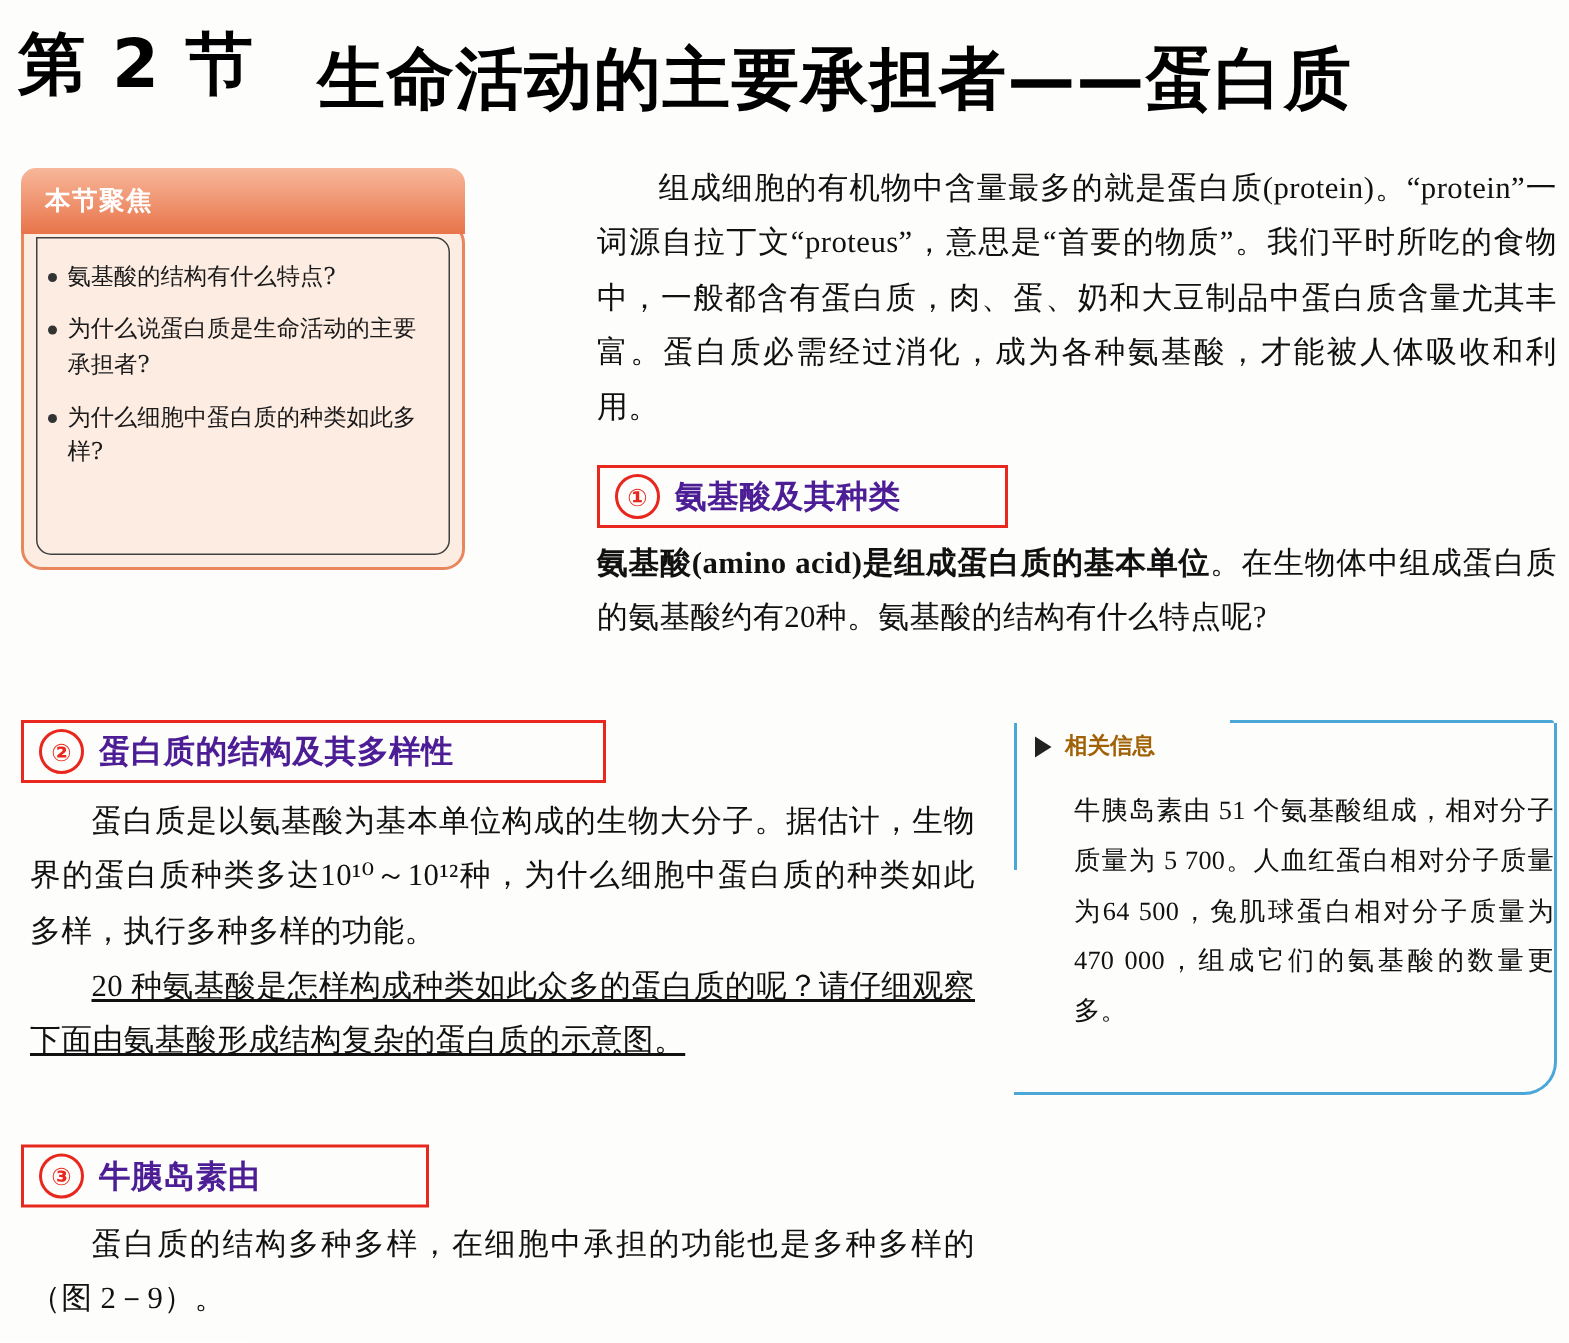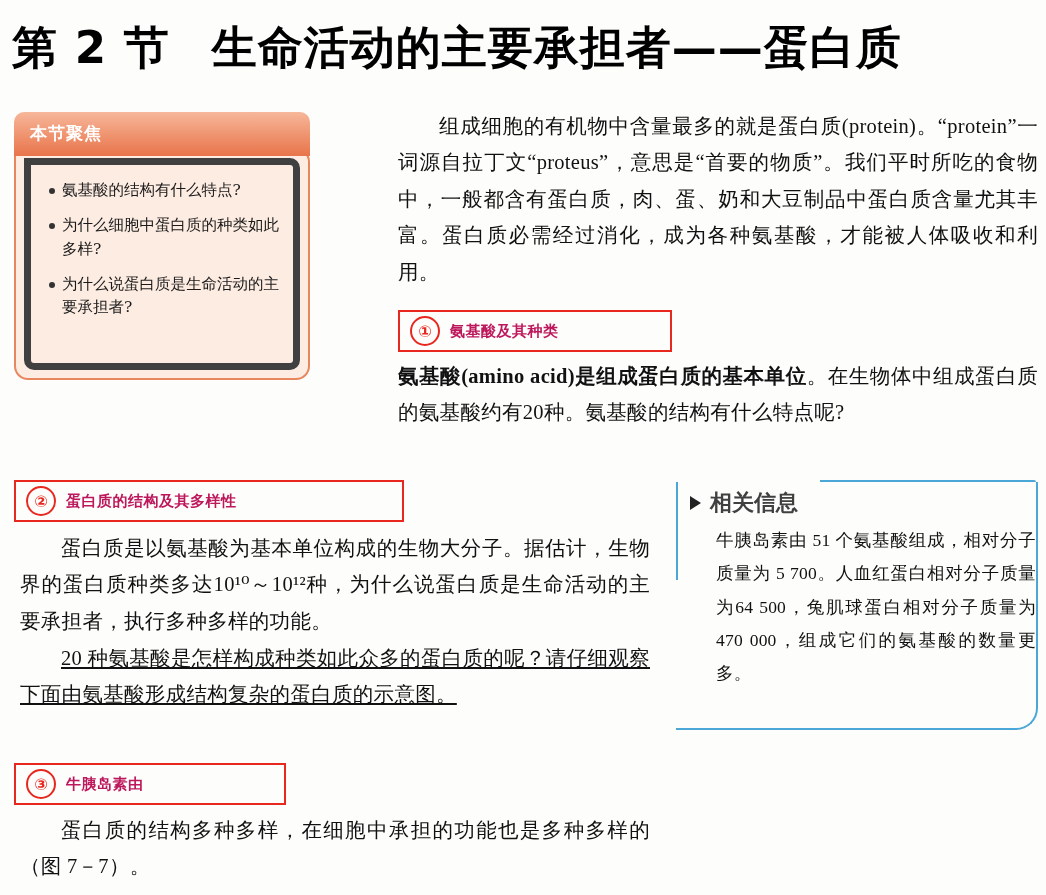--- a/index.html
+++ b/index.html
@@ -22,21 +22,21 @@
   }
 
   
   .title-row {
     position: absolute;
     left: 12px;
     top: 8px;
     width: 1020px;
     height: 70px;
     display: flex;
-    align-items: flex-end;
+    align-items: center;
     white-space: nowrap;
   }
   .title-main {
     font-family: "DejaVu Sans", sans-serif;
     font-weight: 700;
     font-size: 45px;
     letter-spacing: 1px;
     color: #000;
   }
   .title-sub {
@@ -87,23 +87,23 @@
     border: 2px solid #e8875e;
     border-radius: 0 14px 14px 14px;
     box-sizing: border-box;
   }
   .focus-inner {
     position: absolute;
     left: 8px;
     top: 8px;
     right: 8px;
     bottom: 8px;
-    border: 7px solid #404040;
+    border: 1px solid #404040;
     border-radius: 0 10px 10px 10px;
-    padding: 14px 10px 0 18px;
+    padding: 14px 10px 0 7px;
     box-sizing: border-box;
   }
   .focus-item {
     display: flex;
     align-items: flex-start;
     margin-bottom: 12px;
     font-family: "DejaVu Serif", serif;
     font-size: 15.5px;
     line-height: 1.5;
     color: #1a1a1a;
@@ -150,22 +150,22 @@
     font-weight: 700;
     display: flex;
     align-items: center;
     justify-content: center;
     flex: 0 0 auto;
     margin: 0 10px;
   }
   .head-text {
     font-family: "DejaVu Sans", sans-serif;
     font-weight: 700;
-    font-size: 15px;
-    color: #be185d;
+    font-size: 21px;
+    color: #4c1d95;
     letter-spacing: 0.5px;
   }
 
   #head1 { left: 398px; top: 310px; width: 274px; height: 42px; }
   #head2 { left: 14px;  top: 480px; width: 390px; height: 42px; }
   #head3 { left: 14px;  top: 763px; width: 272px; height: 42px; }
 
   .p-body {
     position: absolute;
     font-size: 20.5px;
@@ -213,22 +213,22 @@
     border-radius: 0 2px 0 0;
   }
   .info-title {
     position: absolute;
     left: 14px;
     top: 6px;
     display: flex;
     align-items: center;
     font-family: "DejaVu Sans", sans-serif;
     font-weight: 700;
-    font-size: 22px;
-    color: #404040;
+    font-size: 15px;
+    color: #a16207;
     text-align: center;
   }
   .tri {
     width: 0; height: 0;
     border-left: 11px solid #222;
     border-top: 7px solid transparent;
     border-bottom: 7px solid transparent;
     margin-right: 9px;
   }
   .info-text {
@@ -288,25 +288,25 @@
 
   <div class="focus-box">
     <div class="focus-body">
       <div class="focus-inner">
         <div class="focus-item">
           <span class="bullet"></span>
           <span class="focus-text">氨基酸的结构有什么特点?</span>
         </div>
         <div class="focus-item">
           <span class="bullet"></span>
-          <span class="focus-text">为什么细胞中蛋白质的种类如此多样?</span>
+          <span class="focus-text">为什么说蛋白质是生命活动的主要承担者?</span>
         </div>
         <div class="focus-item">
           <span class="bullet"></span>
-          <span class="focus-text">为什么说蛋白质是生命活动的主要承担者?</span>
+          <span class="focus-text">为什么细胞中蛋白质的种类如此多样?</span>
         </div>
       </div>
     </div>
     <div class="focus-tab"></div>
     <div class="focus-tab-label">本节聚焦</div>
   </div>
 
   <div class="p-intro">组成细胞的有机物中含量最多的就是蛋白质(protein)。“protein”一词源自拉丁文“proteus”，意思是“首要的物质”。我们平时所吃的食物中，一般都含有蛋白质，肉、蛋、奶和大豆制品中蛋白质含量尤其丰富。蛋白质必需经过消化，成为各种氨基酸，才能被人体吸收和利用。</div>
 
   <div class="head-box" id="head1">
@@ -316,29 +316,29 @@
 
   <div class="p-body" id="p1">
     <span class="bold-lead">氨基酸(amino acid)是组成蛋白质的基本单位</span><span>。在生物体中组成蛋白质的氨基酸约有20种。氨基酸的结构有什么特点呢?</span>
   </div>
 
   <div class="head-box" id="head2">
     <span class="circ">②</span>
     <span class="head-text">蛋白质的结构及其多样性</span>
   </div>
 
-  <div class="p-body" id="p2">蛋白质是以氨基酸为基本单位构成的生物大分子。据估计，生物界的蛋白质种类多达10¹⁰～10¹²种，为什么说蛋白质是生命活动的主要承担者，执行多种多样的功能。</div>
+  <div class="p-body" id="p2">蛋白质是以氨基酸为基本单位构成的生物大分子。据估计，生物界的蛋白质种类多达10¹⁰～10¹²种，为什么细胞中蛋白质的种类如此多样，执行多种多样的功能。</div>
   <div class="p-body" id="p3">20 种氨基酸是怎样构成种类如此众多的蛋白质的呢？请仔细观察下面由氨基酸形成结构复杂的蛋白质的示意图。</div>
 
   <div class="head-box" id="head3">
     <span class="circ">③</span>
     <span class="head-text">牛胰岛素由</span>
   </div>
 
-  <div class="p-body" id="p4">蛋白质的结构多种多样，在细胞中承担的功能也是多种多样的（图 7－7）。</div>
+  <div class="p-body" id="p4">蛋白质的结构多种多样，在细胞中承担的功能也是多种多样的（图 2－9）。</div>
 
   <div class="info-box">
     <div class="info-border"></div>
     <div class="info-title">
       <span class="tri"></span>
       <span>相关信息</span>
     </div>
     <div class="info-text">牛胰岛素由 51 个氨基酸组成，相对分子质量为 5 700。人血红蛋白相对分子质量为64 500，兔肌球蛋白相对分子质量为470 000，组成它们的氨基酸的数量更多。</div>
   </div>
 

